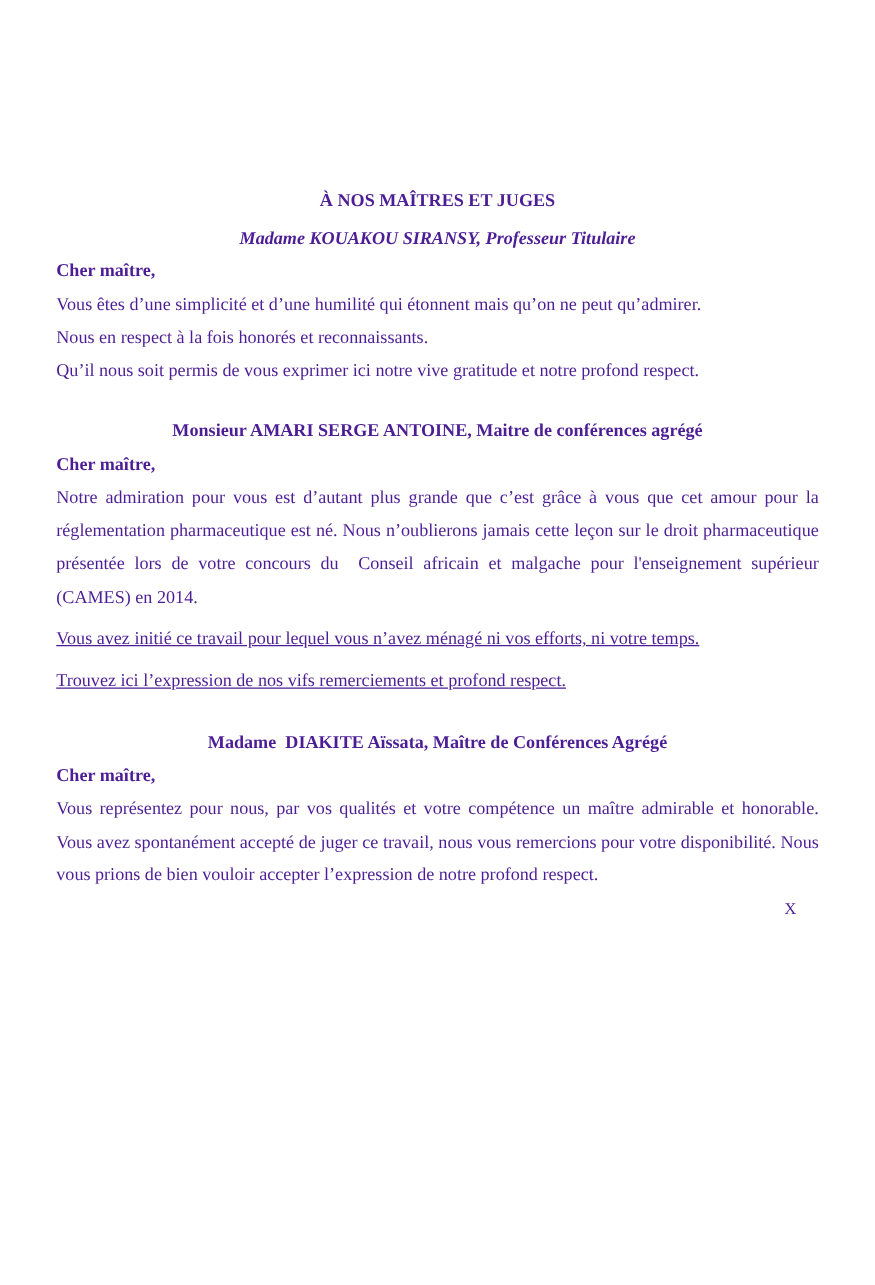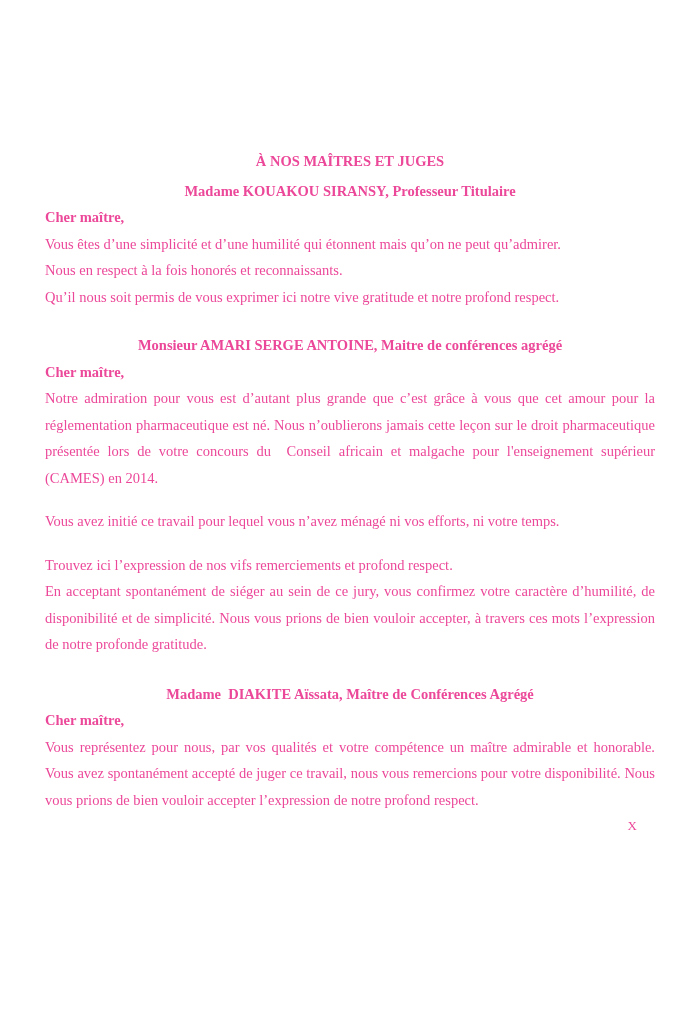--- a/index.html
+++ b/index.html
@@ -13,21 +13,21 @@
     overflow: hidden;
   }
   .page {
     box-sizing: border-box;
     width: 700px;
     height: 1028px;
     padding: 148px 45px 0 45px;
     font-family: "Liberation Serif", "DejaVu Serif", serif;
     font-size: 14.5px;
     line-height: 26.5px;
-    color: #ec4899;
+    color: #4c1d95;
   }
   .doc-title {
     text-align: center;
     font-weight: bold;
     white-space: pre-wrap;
   }
   .section-heading {
     text-align: center;
     font-weight: bold;
     white-space: pre-wrap;
@@ -35,25 +35,25 @@
   .salutation {
     font-weight: bold;
   }
   .line {
     text-align: left;
   }
   .para {
     text-align: justify;
     white-space: pre-wrap;
   }
-  .heading-1 { margin-top: 3px; }
+  .heading-1 { margin-top: 3px; font-style: italic; }
   .heading-2 { margin-top: 22px; }
   .heading-3 { margin-top: 62px; }
   .heading-4 { margin-top: 23px; }
-  .para-gap   { margin-top: 17px; }
+  .para-gap   { margin-top: 7px; text-decoration: underline; }
   .page-number {
     text-align: right;
     padding-right: 18px;
     font-size: 13px;
   }
 </style>
 </head>
 <body>
 
 <div class="page">
@@ -70,21 +70,20 @@
 
   <div>
     <div class="section-heading heading-2">Monsieur AMARI SERGE ANTOINE, Maitre de conférences agrégé</div>
     <div class="salutation">Cher maître,</div>
     <div class="para">Notre admiration pour vous est d’autant plus grande que c’est grâce à vous que cet amour pour la réglementation pharmaceutique est né. Nous n’oublierons jamais cette leçon sur le droit pharmaceutique présentée lors de votre concours du  Conseil africain et malgache pour l'enseignement supérieur (CAMES) en 2014.</div>
     <div class="para para-gap">Vous avez initié ce travail pour lequel vous n’avez ménagé ni vos efforts, ni votre temps.</div>
     <div class="para para-gap">Trouvez ici l’expression de nos vifs remerciements et profond respect.</div>
   </div>
 
   <div>
-    <div class="para">En acceptant spontanément de siéger au sein de ce jury, vous confirmez votre caractère d’humilité, de disponibilité et de simplicité. Nous vous prions de bien vouloir accepter, à travers ces mots l’expression de notre profonde gratitude.</div>
   </div>
 
   <div>
     <div class="section-heading heading-4">Madame  DIAKITE Aïssata, Maître de Conférences Agrégé</div>
     <div class="salutation">Cher maître,</div>
     <div class="para">Vous représentez pour nous, par vos qualités et votre compétence un maître admirable et honorable. Vous avez spontanément accepté de juger ce travail, nous vous remercions pour votre disponibilité. Nous vous prions de bien vouloir accepter l’expression de notre profond respect.</div>
   </div>
 
   <div class="page-number">X</div>
 

